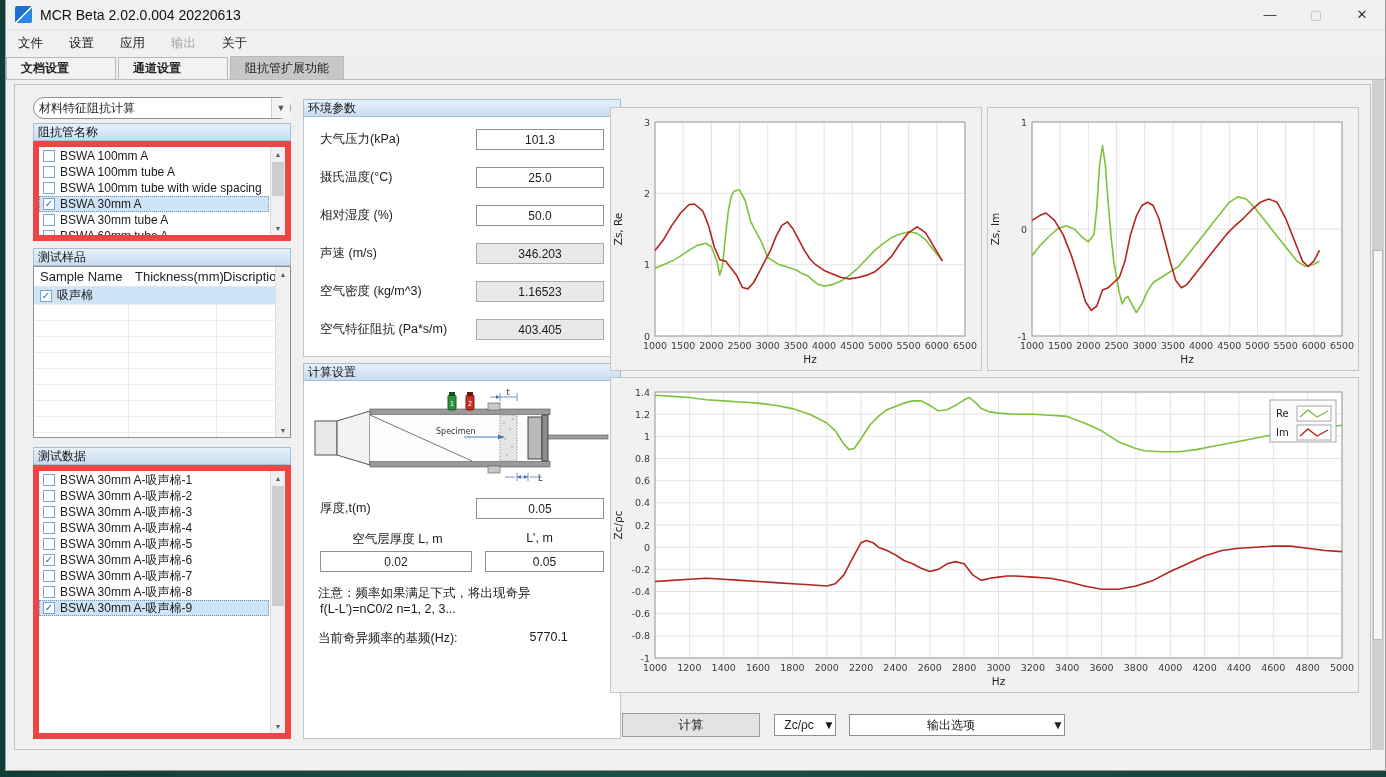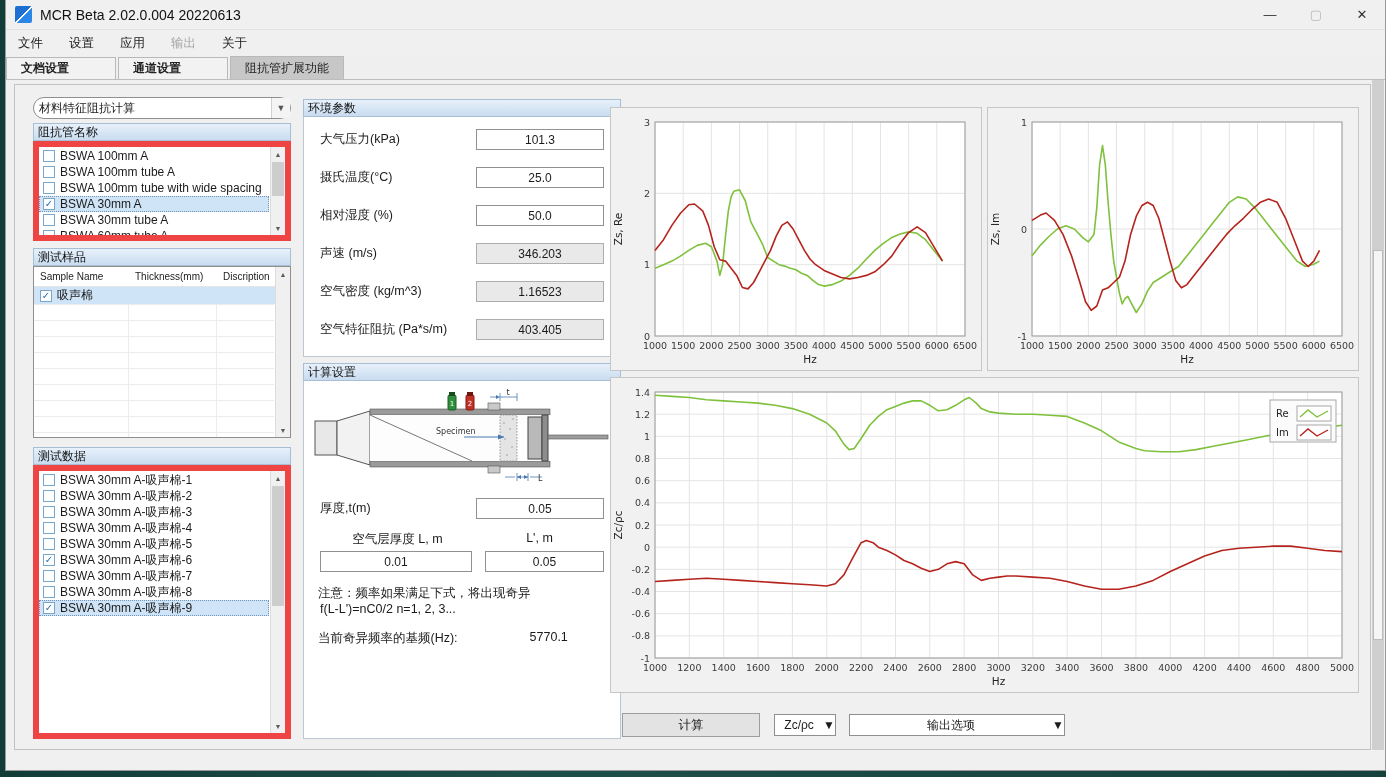--- a/index.html
+++ b/index.html
@@ -62,21 +62,21 @@
         display:inline-flex; align-items:center; justify-content:center; flex:0 0 12px;
         font-size:10px; line-height:10px; color:#2f6fae; }
   .vscroll { position:absolute; right:0; top:0; bottom:0; width:15px; background:#f0f0f0; border-left:1px solid #dcdcdc; }
   .vs-arrow { position:absolute; left:0; right:0; height:14px; display:flex; align-items:center; justify-content:center;
               font-size:7px; color:#5a5a5a; }
   .vs-arrow.up { top:0; } .vs-arrow.down { bottom:0; }
   .vs-thumb { position:absolute; left:1px; right:1px; background:#cdcdcd; border-radius:1px; }
 
   .sample-table { background:#fff; border:1px solid #8f8f8f; position:relative; overflow:hidden; }
   .st-head { display:flex; height:20px; align-items:center; border-bottom:1px solid #e4e4e4;
-             font-size:10px; color:#222; }
+             font-size:13px; color:#222; }
   .st-head > div { padding-left:6px; }
   .st-c1 { width:95px; } .st-c2 { width:88px; } .st-c3 { flex:1; }
   .st-row { height:17px; display:flex; align-items:center; padding-left:6px; font-size:12px; }
   .st-row.sel { background:#cfe4f7; }
   .st-grid { position:absolute; left:0; right:16px; top:37px; bottom:0;
      background:
        linear-gradient(#ececec 1px, transparent 1px) 0 0 / 100% 16px,
        linear-gradient(90deg, transparent 94px, #ececec 94px, #ececec 95px, transparent 95px),
        linear-gradient(90deg, transparent 182px, #ececec 182px, #ececec 183px, transparent 183px); }
 
@@ -354,21 +354,21 @@
             <div class="thick-row">
               <div class="f-label">厚度,t(m)</div>
               <div class="f-input">0.05</div>
             </div>
 
             <div class="air-labels">
               <div class="al1 f-label">空气层厚度 L, m</div>
               <div class="al2 f-label">L', m</div>
             </div>
             <div class="air-inputs">
-              <div class="f-input w1">0.01</div>
+              <div class="f-input w1">0.02</div>
               <div class="f-input w2">0.05</div>
             </div>
 
             <div class="note">注意：频率如果满足下式，将出现奇异</div>
             <div class="note2">f(L-L')=nC0/2  n=1, 2, 3...</div>
 
             <div class="freq-row">
               <div>当前奇异频率的基频(Hz):</div>
               <div class="fv">5770.1</div>
             </div>

